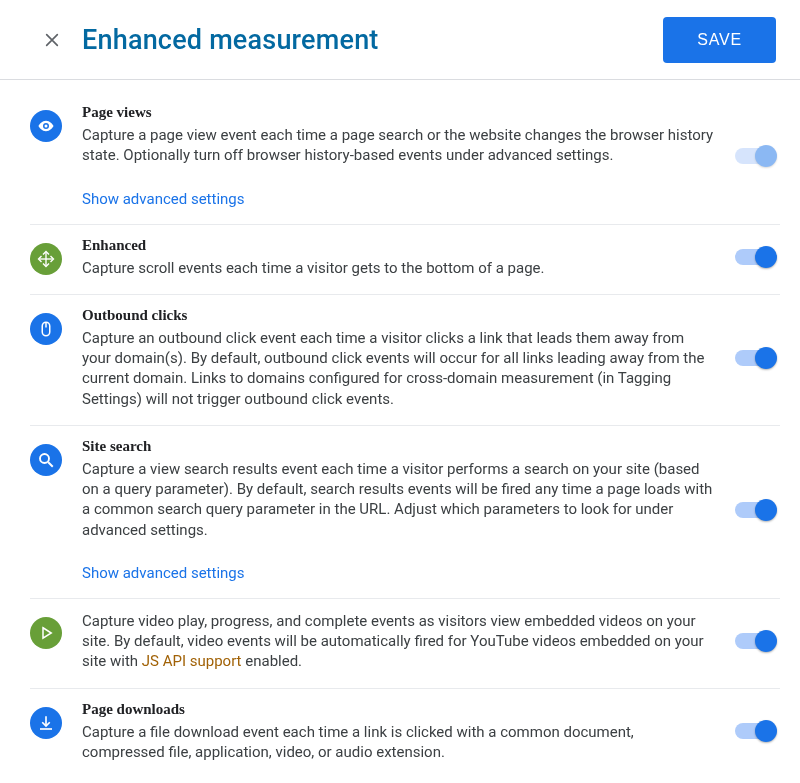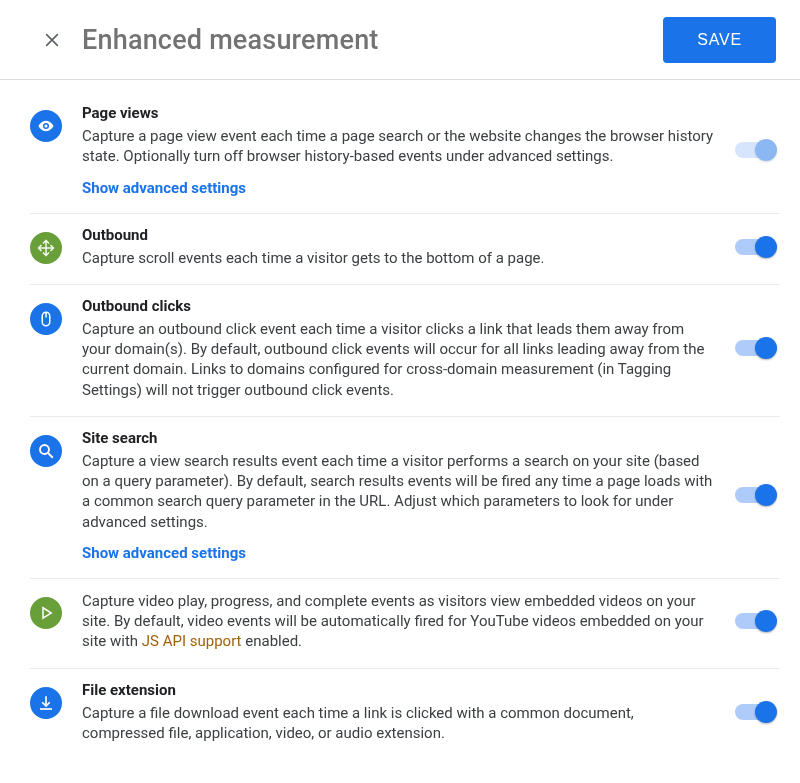--- a/index.html
+++ b/index.html
@@ -18,21 +18,21 @@
   }
   .close {
     width: 24px; height: 24px;
     display:flex;align-items:center;justify-content:center;
     cursor:pointer;
     margin-right: 18px;
   }
   .title {
     font-size: 27px;
     font-weight: 500;
-    color: #737373;
+    color: #0369a1;
     flex: 1;
     letter-spacing: 0.2px;
   }
   .save-btn {
     background: #1a73e8;
     color: #fff;
     border: none;
     font-size: 16px;
     font-weight: 400;
     letter-spacing: 0.8px;
@@ -64,36 +64,37 @@
   .green-bub { background: #689f38; }
   .text-col {
     flex: 1;
     padding-right: 16px;
   }
   .item-title {
     font-size: 15px;
     font-weight: 700;
     color: #202124;
     margin-bottom: 4px;
+    font-family: Liberation Serif, serif;
   }
   .item-desc {
     font-size: 15px;
     line-height: 1.35;
     color: #3c4043;
   }
   .item-desc a.inline-link {
     color: #a16207;
     text-decoration: none;
   }
   .adv {
     display: inline-block;
-    margin-top: 12px;
+    margin-top: 24px;
     color: #1a73e8;
     font-size: 15px;
-    font-weight: 700;
+    font-weight: 400;
     cursor: pointer;
   }
   .toggle-col {
     width: 50px;
     display:flex;align-items:center;justify-content:center;
     align-self: center;
   }
   .toggle {
     width: 40px; height: 16px;
     border-radius: 8px;
@@ -143,21 +144,21 @@
         <svg width="18" height="18" viewBox="0 0 24 24" fill="none" stroke="#fff" stroke-width="1.8">
           <path d="M12 3 L12 21"></path>
           <path d="M8 6 L12 2 L16 6"></path>
           <path d="M8 18 L12 22 L16 18"></path>
           <path d="M3 12 L21 12"></path>
           <path d="M6 8 L2 12 L6 16"></path>
           <path d="M18 8 L22 12 L18 16"></path>
         </svg>
       </div>
       <div class="text-col">
-        <div class="item-title">Outbound</div>
+        <div class="item-title">Enhanced</div>
         <div class="item-desc">Capture scroll events each time a visitor gets to the bottom of a page.</div>
       </div>
       <div class="toggle-col">
         <div class="toggle">
           <div class="knob"></div>
         </div>
       </div>
     </div>
     <div class="row">
       <div class="icon-bubble blue-bub">
@@ -207,21 +208,21 @@
     </div>
     <div class="row">
       <div class="icon-bubble blue-bub">
         <svg width="18" height="18" viewBox="0 0 24 24" fill="none" stroke="#fff" stroke-width="2.2">
           <path d="M12 3 L12 15"></path>
           <path d="M7 11 L12 16 L17 11"></path>
           <path d="M4 20 L20 20"></path>
         </svg>
       </div>
       <div class="text-col">
-        <div class="item-title">File extension</div>
+        <div class="item-title">Page downloads</div>
         <div class="item-desc">Capture a file download event each time a link is clicked with a common document, compressed file, application, video, or audio extension.</div>
       </div>
       <div class="toggle-col">
         <div class="toggle">
           <div class="knob"></div>
         </div>
       </div>
     </div>
   </div>
 

